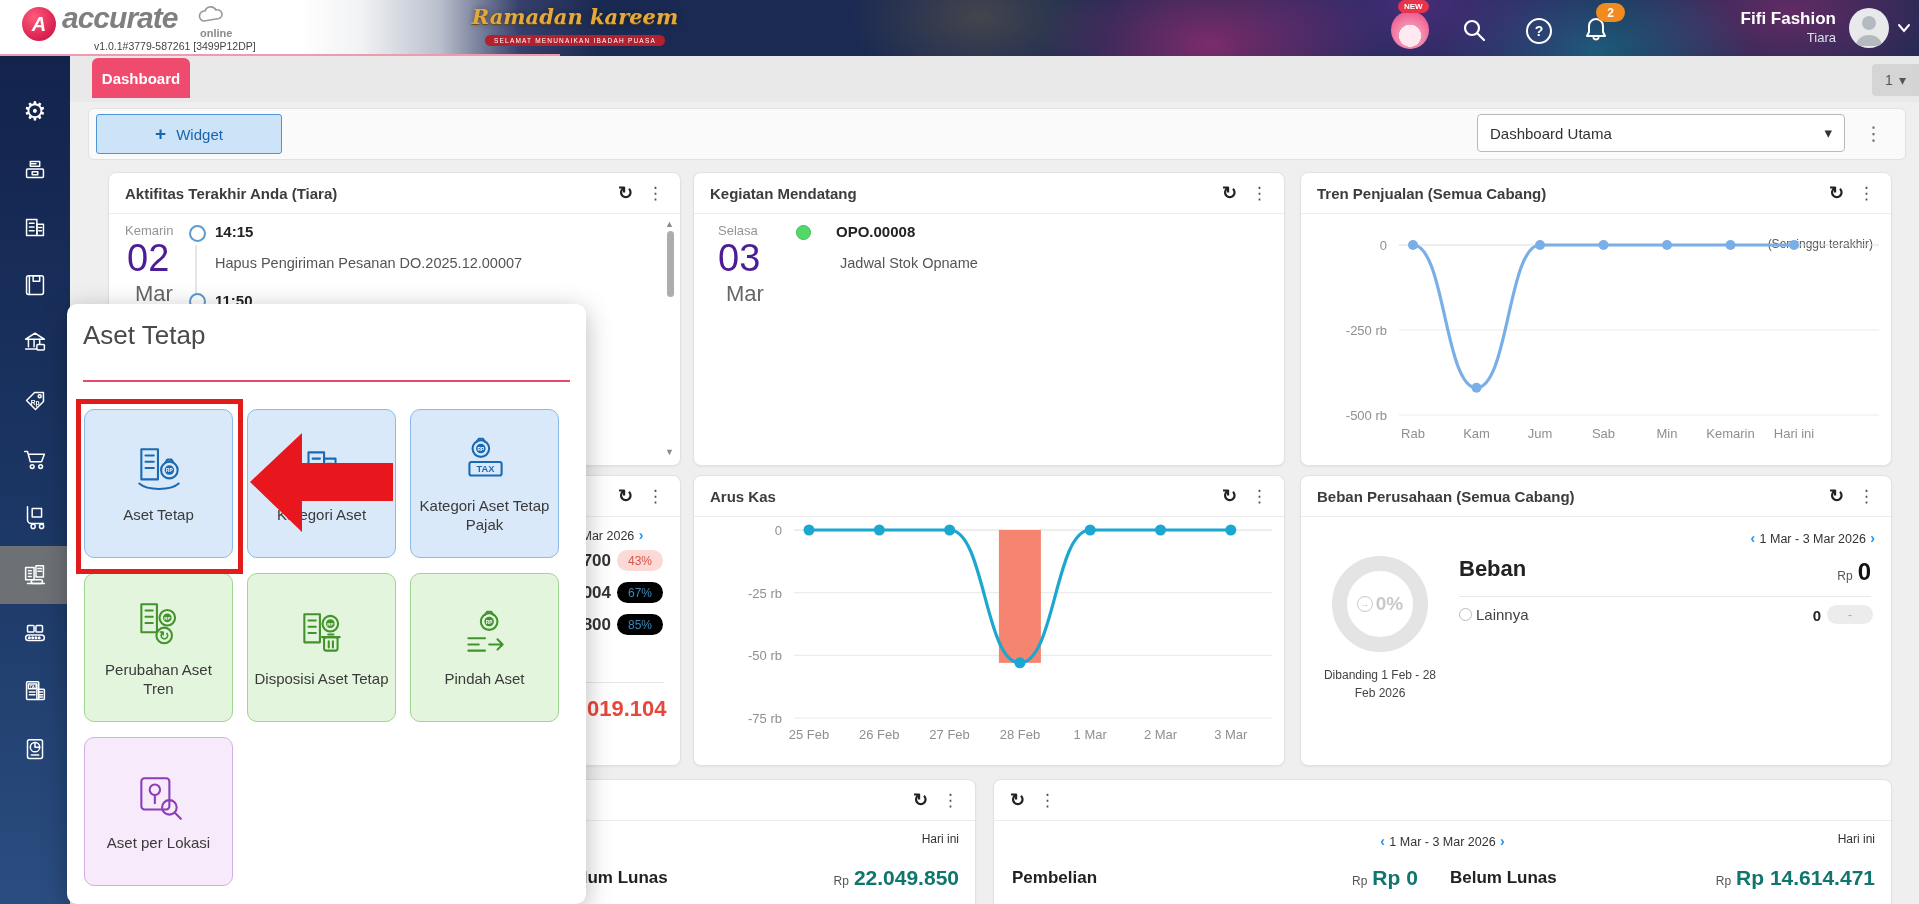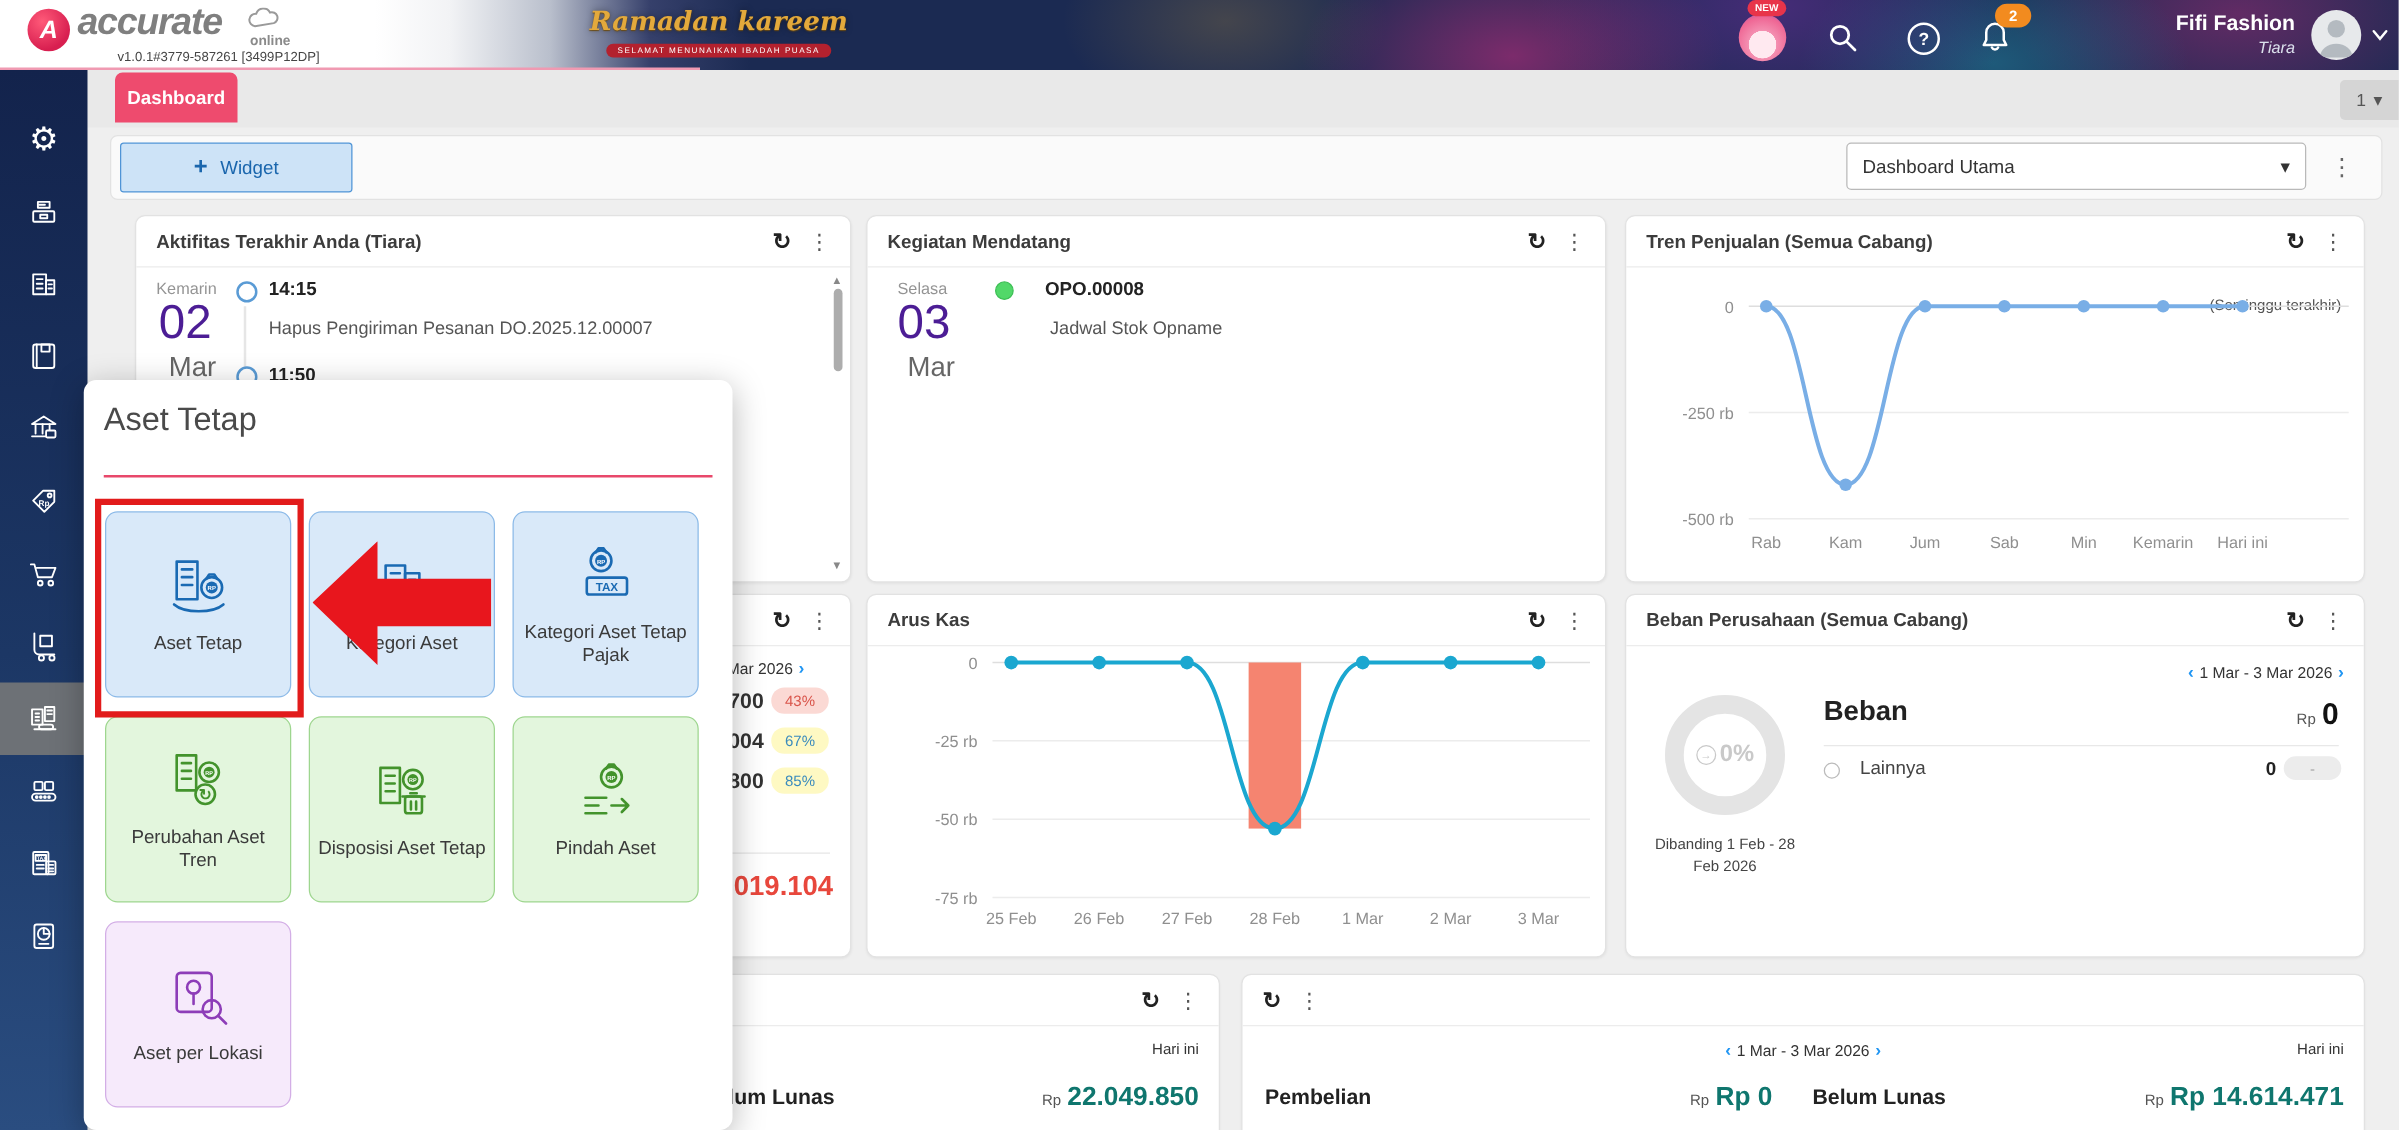--- a/index.html
+++ b/index.html
@@ -36,21 +36,21 @@
   #new-badge{left:1398px;top:0px;background:#e8344a;color:#fff;font-size:8px;font-weight:bold;
     padding:2px 6px;border-radius:7px;}
   #search-ico{left:1461px;top:17px;}
   #help-ico{left:1526px;top:18px;width:22px;height:22px;border:2px solid #fff;border-radius:50%;
     color:#fff;font-size:14px;font-weight:bold;display:flex;align-items:center;justify-content:center;}
   #bell-ico{left:1583px;top:15px;}
   #notif-badge{left:1596px;top:3px;min-width:17px;height:19px;background:#f28b1f;border-radius:10px;
     color:#fff;font-size:12px;font-weight:bold;display:flex;align-items:center;justify-content:center;padding:0 6px;}
   #company{left:1650px;top:9px;width:186px;text-align:right;color:#fff;}
   #company-name{font-size:17px;font-weight:600;}
-  #company-user{font-size:13px;color:#dbe0ec;margin-top:1px;font-style:italic;}
+  #company-user{font-size:13px;color:#dbe0ec;margin-top:1px;}
   #avatar{left:1849px;top:8px;width:40px;height:40px;border-radius:50%;background:#e7e9eb;overflow:hidden;}
   #hdr-chevron{left:1896px;top:22px;}
 
   
   #sidebar{position:absolute;left:0;top:56px;width:70px;height:848px;
     background:linear-gradient(180deg,#13234c 0%,#1c3765 55%,#2a4d80 100%);z-index:10;
     display:flex;flex-direction:column;padding-top:26px;box-sizing:border-box;}
   .side-item{width:70px;height:58px;display:flex;align-items:center;justify-content:center;cursor:pointer;flex:0 0 58px;}
   .side-item.active{background:#6d7176;}
   .side-item svg{stroke:#fff;fill:none;stroke-width:1.6;stroke-linecap:round;stroke-linejoin:round;}
@@ -84,21 +84,21 @@
   .tl-time{font-size:15px;font-weight:bold;color:#222;}
   .tl-text{font-size:14.5px;color:#555;}
   .dot-open{width:13px;height:13px;border:2px solid #5a9bd5;border-radius:50%;background:#fff;}
   .dot-green{width:13px;height:13px;border:1px solid #3dbf55;border-radius:50%;background:#52d869;}
   .sb-arrow{position:absolute;font-size:9px;color:#888;cursor:pointer;}
   .sb-thumb{position:absolute;width:7px;background:#adadad;border-radius:4px;cursor:pointer;}
   .chart-sub{position:absolute;right:18px;top:64px;font-size:12px;color:#555;}
   .pill{display:inline-flex;align-items:center;justify-content:center;min-width:46px;height:21px;
     border-radius:11px;font-size:12px;}
   .pill.red{background:#fbd9d4;color:#d9544a;}
-  .pill.blue{background:#fef9c3;color:#3a8bbd;}
+  .pill.blue{background:#000000;color:#3a8bbd;}
   .pill.gray{background:#ececec;color:#a5a5a5;width:44px;height:19px;}
   .num-val{font-size:17px;font-weight:bold;color:#333;}
   .date-link{font-size:12.5px;color:#333;}
   .chev-blue{color:#2196f3;font-weight:bold;font-size:14px;cursor:pointer;}
   .hari{font-size:12px;color:#333;}
   .amt-cur{font-size:12px;color:#555;margin-right:5px;}
   .amt{font-size:21px;font-weight:bold;color:#0f766e;}
   .row-label{font-size:17px;font-weight:bold;color:#222;}
   #donut{left:31px;top:80px;width:96px;height:96px;border:15px solid #e4e4e4;border-radius:50%;
     box-sizing:border-box;display:flex;align-items:center;justify-content:center;gap:3px;
@@ -421,21 +421,21 @@
     </div>
     <div class="abs" id="donut">
       <span class="donut-mini">→</span>
       <span>0%</span>
     </div>
     <div class="abs" style="left:158px;top:80px;font-size:22px;font-weight:bold;color:#222">Beban</div>
     <div class="abs" style="right:20px;top:82px">
       <span class="amt-cur">Rp</span><span style="font-size:24px;font-weight:bold;color:#111">0</span>
     </div>
     <div class="abs" style="left:158px;right:20px;top:120px;height:1px;background:#e8e8e8"></div>
-    <div class="abs" style="left:158px;top:130px;display:flex;align-items:flex-end;gap:16px">
+    <div class="abs" style="left:158px;top:130px;display:flex;align-items:center;gap:4px">
       <span style="width:11px;height:11px;border:1.5px solid #bbb;border-radius: 50%;display:inline-block"></span>
       <span style="font-size:15px;color:#444">Lainnya</span>
     </div>
     <div class="abs" style="right:70px;top:131px;font-size:15px;font-weight:bold;color:#222">0</div>
     <span class="pill gray abs" style="right:18px;top:129px">-</span>
     <div class="abs" style="left:9px;top:190px;width:140px;text-align:center;font-size:12px;color:#444;line-height:1.5">
       <div>Dibanding 1 Feb - 28</div>
       <div>Feb 2026</div>
     </div>
   </div>

